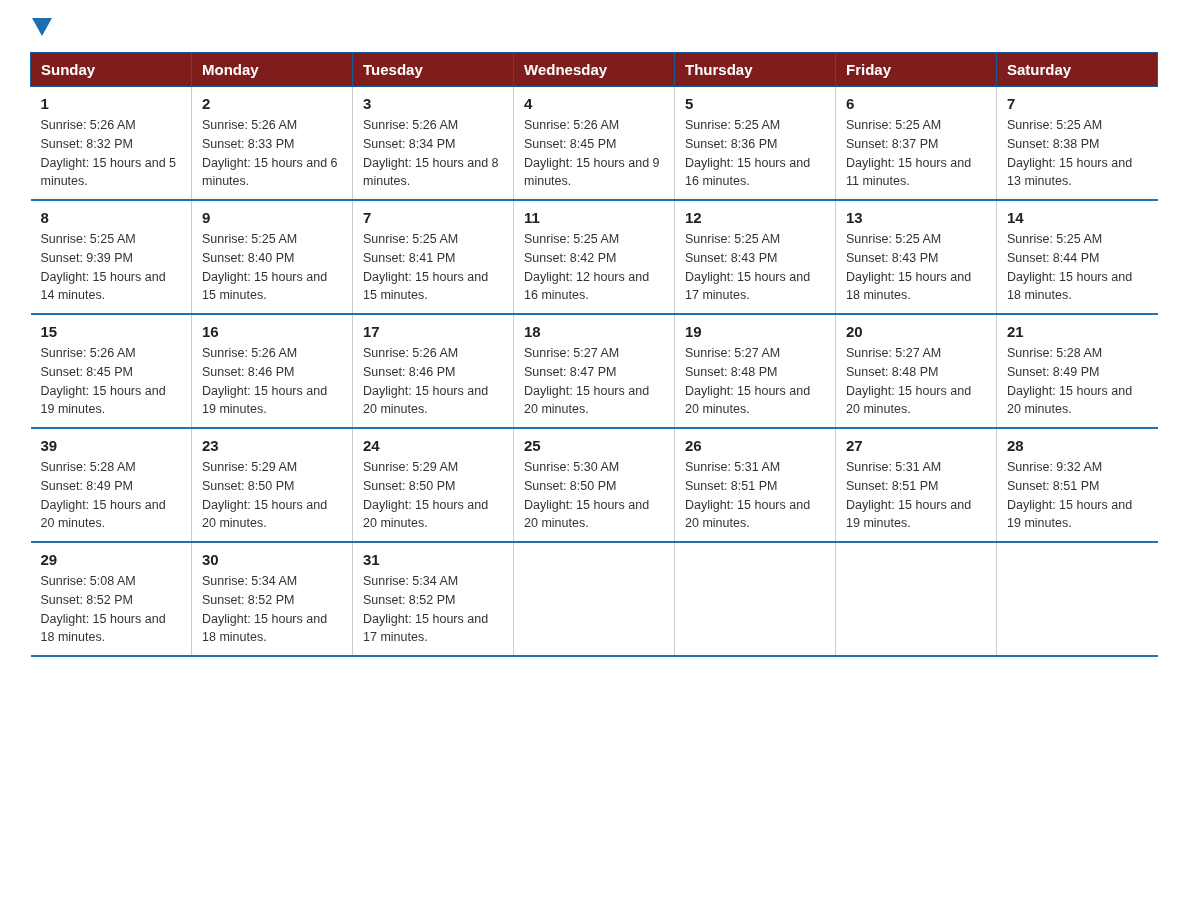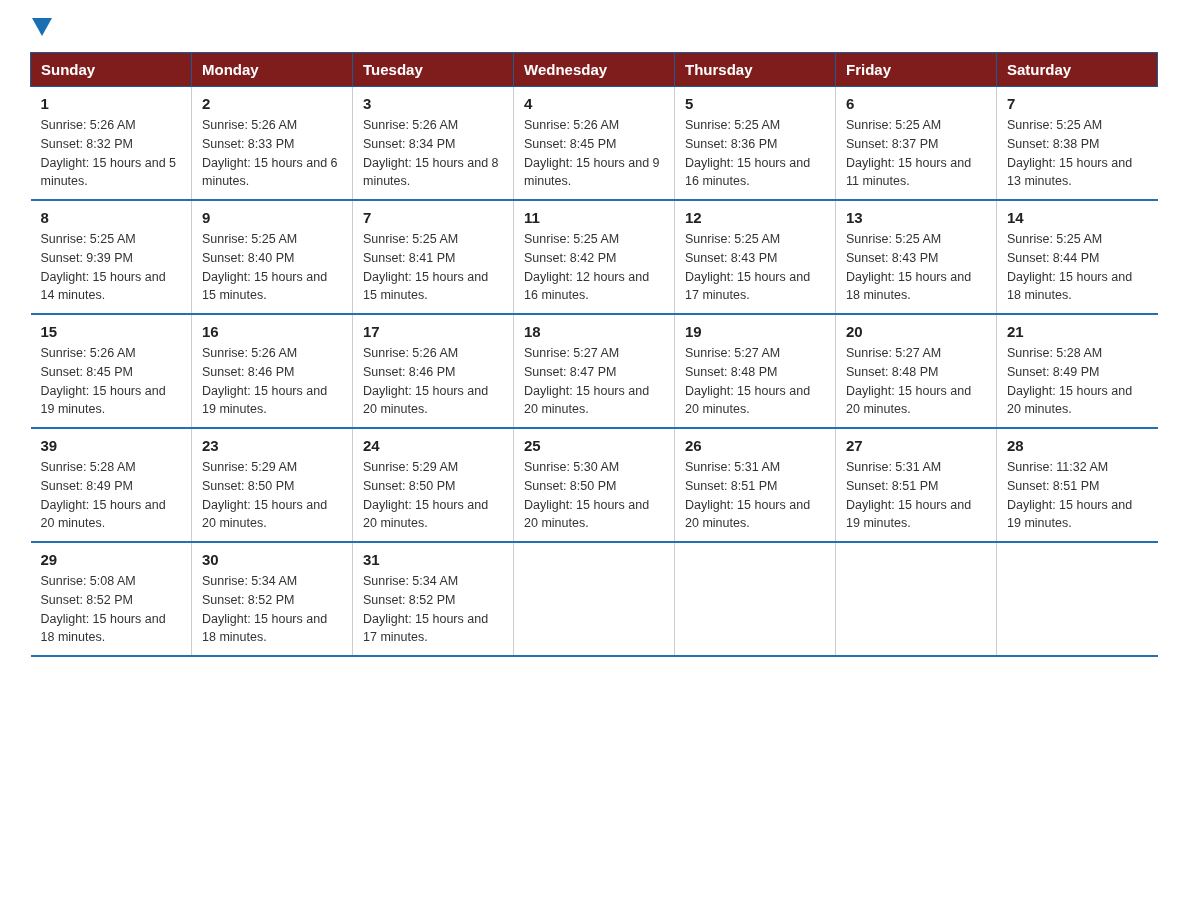--- a/index.html
+++ b/index.html
@@ -353,21 +353,21 @@
         <span class="day-number">27</span>
         <div class="day-info">
           <span>Sunrise: 5:31 AM</span><br>
           <span>Sunset: 8:51 PM</span><br>
           <span>Daylight: 15 hours and 19 minutes.</span>
         </div>
       </td>
         <td>
         <span class="day-number">28</span>
         <div class="day-info">
-          <span>Sunrise: 11:32 AM</span><br>
+          <span>Sunrise: 9:32 AM</span><br>
           <span>Sunset: 8:51 PM</span><br>
           <span>Daylight: 15 hours and 19 minutes.</span>
         </div>
       </td>
       </tr>
       <tr>
         <td>
         <span class="day-number">29</span>
         <div class="day-info">
           <span>Sunrise: 5:08 AM</span><br>

